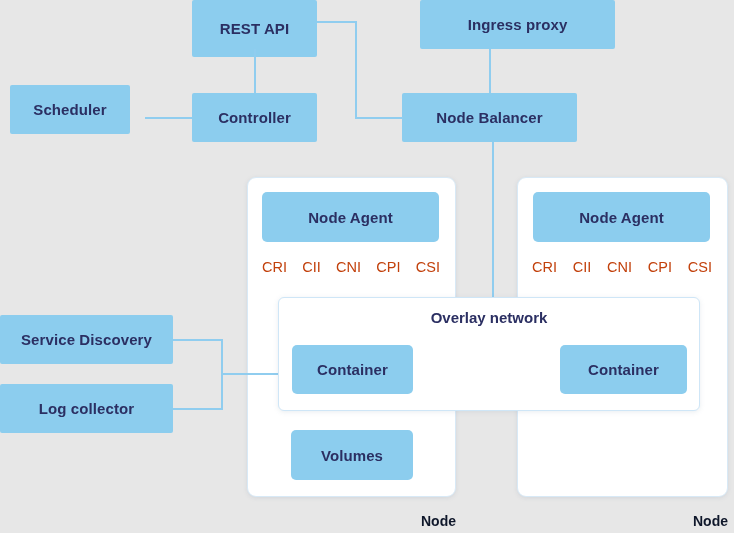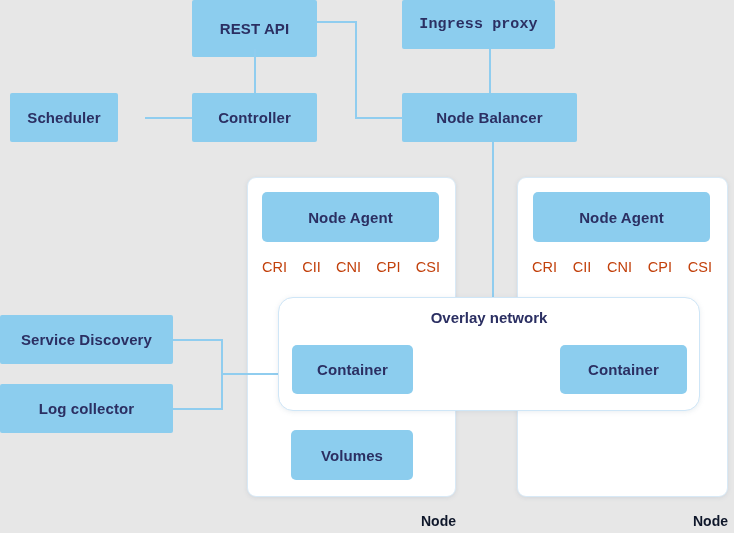--- a/index.html
+++ b/index.html
@@ -48,21 +48,21 @@
     border-radius: 9px;
     box-shadow: 0 1px 4px rgba(120,140,160,0.18);
     box-sizing: border-box;
   }
 
   
   .overlay-panel {
     position: absolute;
     background: #ffffff;
     border: 1px solid #cfe6f7;
-    border-radius: 15px;
+    border-radius: 6px;
     box-shadow: 0 1px 5px rgba(120,140,160,0.16);
     box-sizing: border-box;
     z-index: 6;
   }
   .overlay-title {
     position: absolute;
     top: 11px;
     left: 0;
     width: 100%;
     text-align: center;
@@ -121,25 +121,25 @@
 
   <div class="conn h" style="left:173px; top:339px; width:50px;"></div>
   <div class="conn h" style="left:173px; top:408px; width:50px;"></div>
   <div class="conn v" style="left:221px; top:339px; height:71px;"></div>
   <div class="conn h" style="left:221px; top:373px; width:58px;"></div>
 
   <div class="bbox" style="left:192px; top:0px; width:125px; height:57px;">
     <span>REST API</span>
   </div>
 
-  <div class="bbox" style="left:402px; top:0px; width:153px; height:49px;font-family:Liberation Mono, monospace;">
+  <div class="bbox" style="left:420px; top:0px; width:195px; height:49px;">
     <span>Ingress proxy</span>
   </div>
 
-  <div class="bbox" style="left:10px; top:93px; width:108px; height:49px;">
+  <div class="bbox" style="left:10px; top:85px; width:120px; height:49px;">
     <span>Scheduler</span>
   </div>
 
   <div class="bbox" style="left:192px; top:93px; width:125px; height:49px;">
     <span>Controller</span>
   </div>
 
   <div class="bbox" style="left:402px; top:93px; width:175px; height:49px;">
     <span>Node Balancer</span>
   </div>

